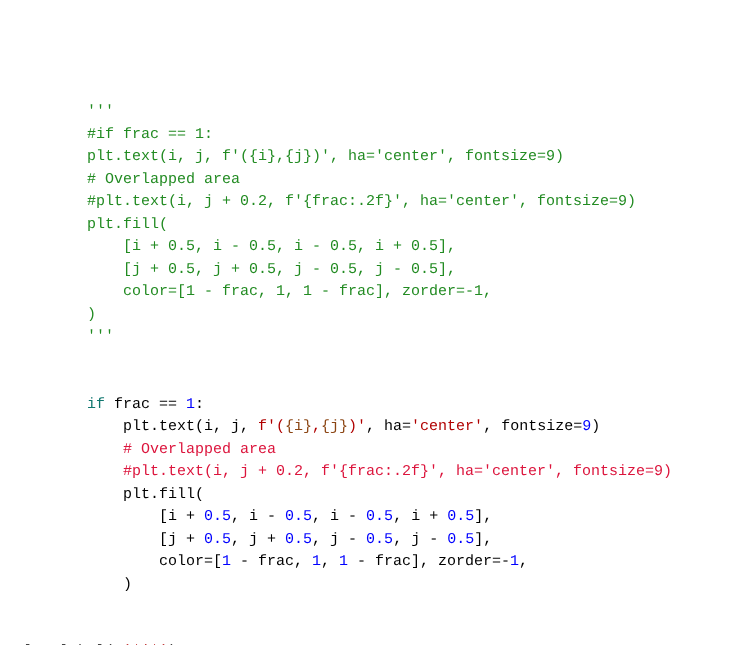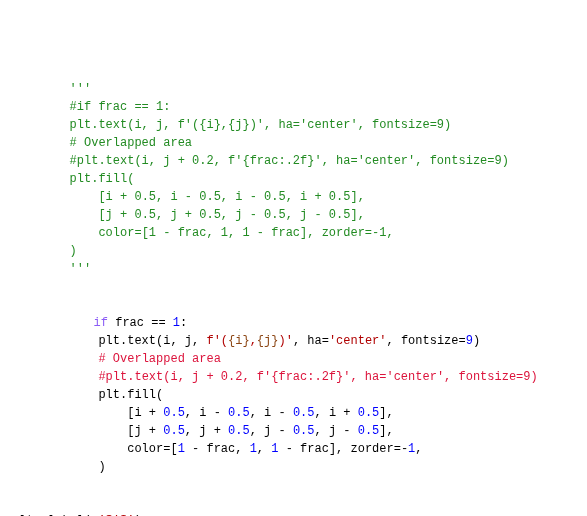--- a/index.html
+++ b/index.html
@@ -10,21 +10,21 @@
       line-height: 1.5;
       background: #fff;
       color: #000;
       white-space: pre;
     }
     .c-str { color: #b00000; }      
     .c-strf { color: #8b4513; }     
     .c-num { color: #0000ff; }      
     .c-com { color: #dc143c; }      
     .c-comg { color: #228b22; }     
-    .c-kw { color: #8b5cf6; margin-left: 24px; }       
+    .c-kw { color: #0f766e; }       
     .line { display: block; }
   </style>
 </head>
 <body>
 
 
 
 <div id="code-container"><span class="line">        <span class="c-comg">'''</span></span><span class="line">        <span class="c-comg">#if frac == 1:</span></span><span class="line">        <span class="c-comg">plt.text(i, j, f'({i},{j})', ha='center', fontsize=9)</span></span><span class="line">        <span class="c-comg"># Overlapped area</span></span><span class="line">        <span class="c-comg">#plt.text(i, j + 0.2, f'{frac:.2f}', ha='center', fontsize=9)</span></span><span class="line">        <span class="c-comg">plt.fill(</span></span><span class="line">            <span class="c-comg">[i + 0.5, i - 0.5, i - 0.5, i + 0.5],</span></span><span class="line">            <span class="c-comg">[j + 0.5, j + 0.5, j - 0.5, j - 0.5],</span></span><span class="line">            <span class="c-comg">color=[1 - frac, 1, 1 - frac], zorder=-1,</span></span><span class="line">        <span class="c-comg">)</span></span><span class="line">        <span class="c-comg">'''</span></span><span class="line"> </span><span class="line"> </span><span class="line">        <span class="c-kw">if</span> frac == <span class="c-num">1</span>:</span><span class="line">            plt.text(i, j, <span class="c-str">f'(</span><span class="c-strf">{i}</span><span class="c-str">,</span><span class="c-strf">{j}</span><span class="c-str">)'</span>, ha=<span class="c-str">'center'</span>, fontsize=<span class="c-num">9</span>)</span><span class="line">            <span class="c-com"># Overlapped area</span></span><span class="line">            <span class="c-com">#plt.text(i, j + 0.2, f'{frac:.2f}', ha='center', fontsize=9)</span></span><span class="line">            plt.fill(</span><span class="line">                [i + <span class="c-num">0.5</span>, i - <span class="c-num">0.5</span>, i - <span class="c-num">0.5</span>, i + <span class="c-num">0.5</span>],</span><span class="line">                [j + <span class="c-num">0.5</span>, j + <span class="c-num">0.5</span>, j - <span class="c-num">0.5</span>, j - <span class="c-num">0.5</span>],</span><span class="line">                color=[<span class="c-num">1</span> - frac, <span class="c-num">1</span>, <span class="c-num">1</span> - frac], zorder=-<span class="c-num">1</span>,</span><span class="line">            )</span><span class="line"> </span><span class="line"> </span><span class="line">plt.xlabel(<span class="c-str">r'$i$'</span>)</span></div>
 
 

